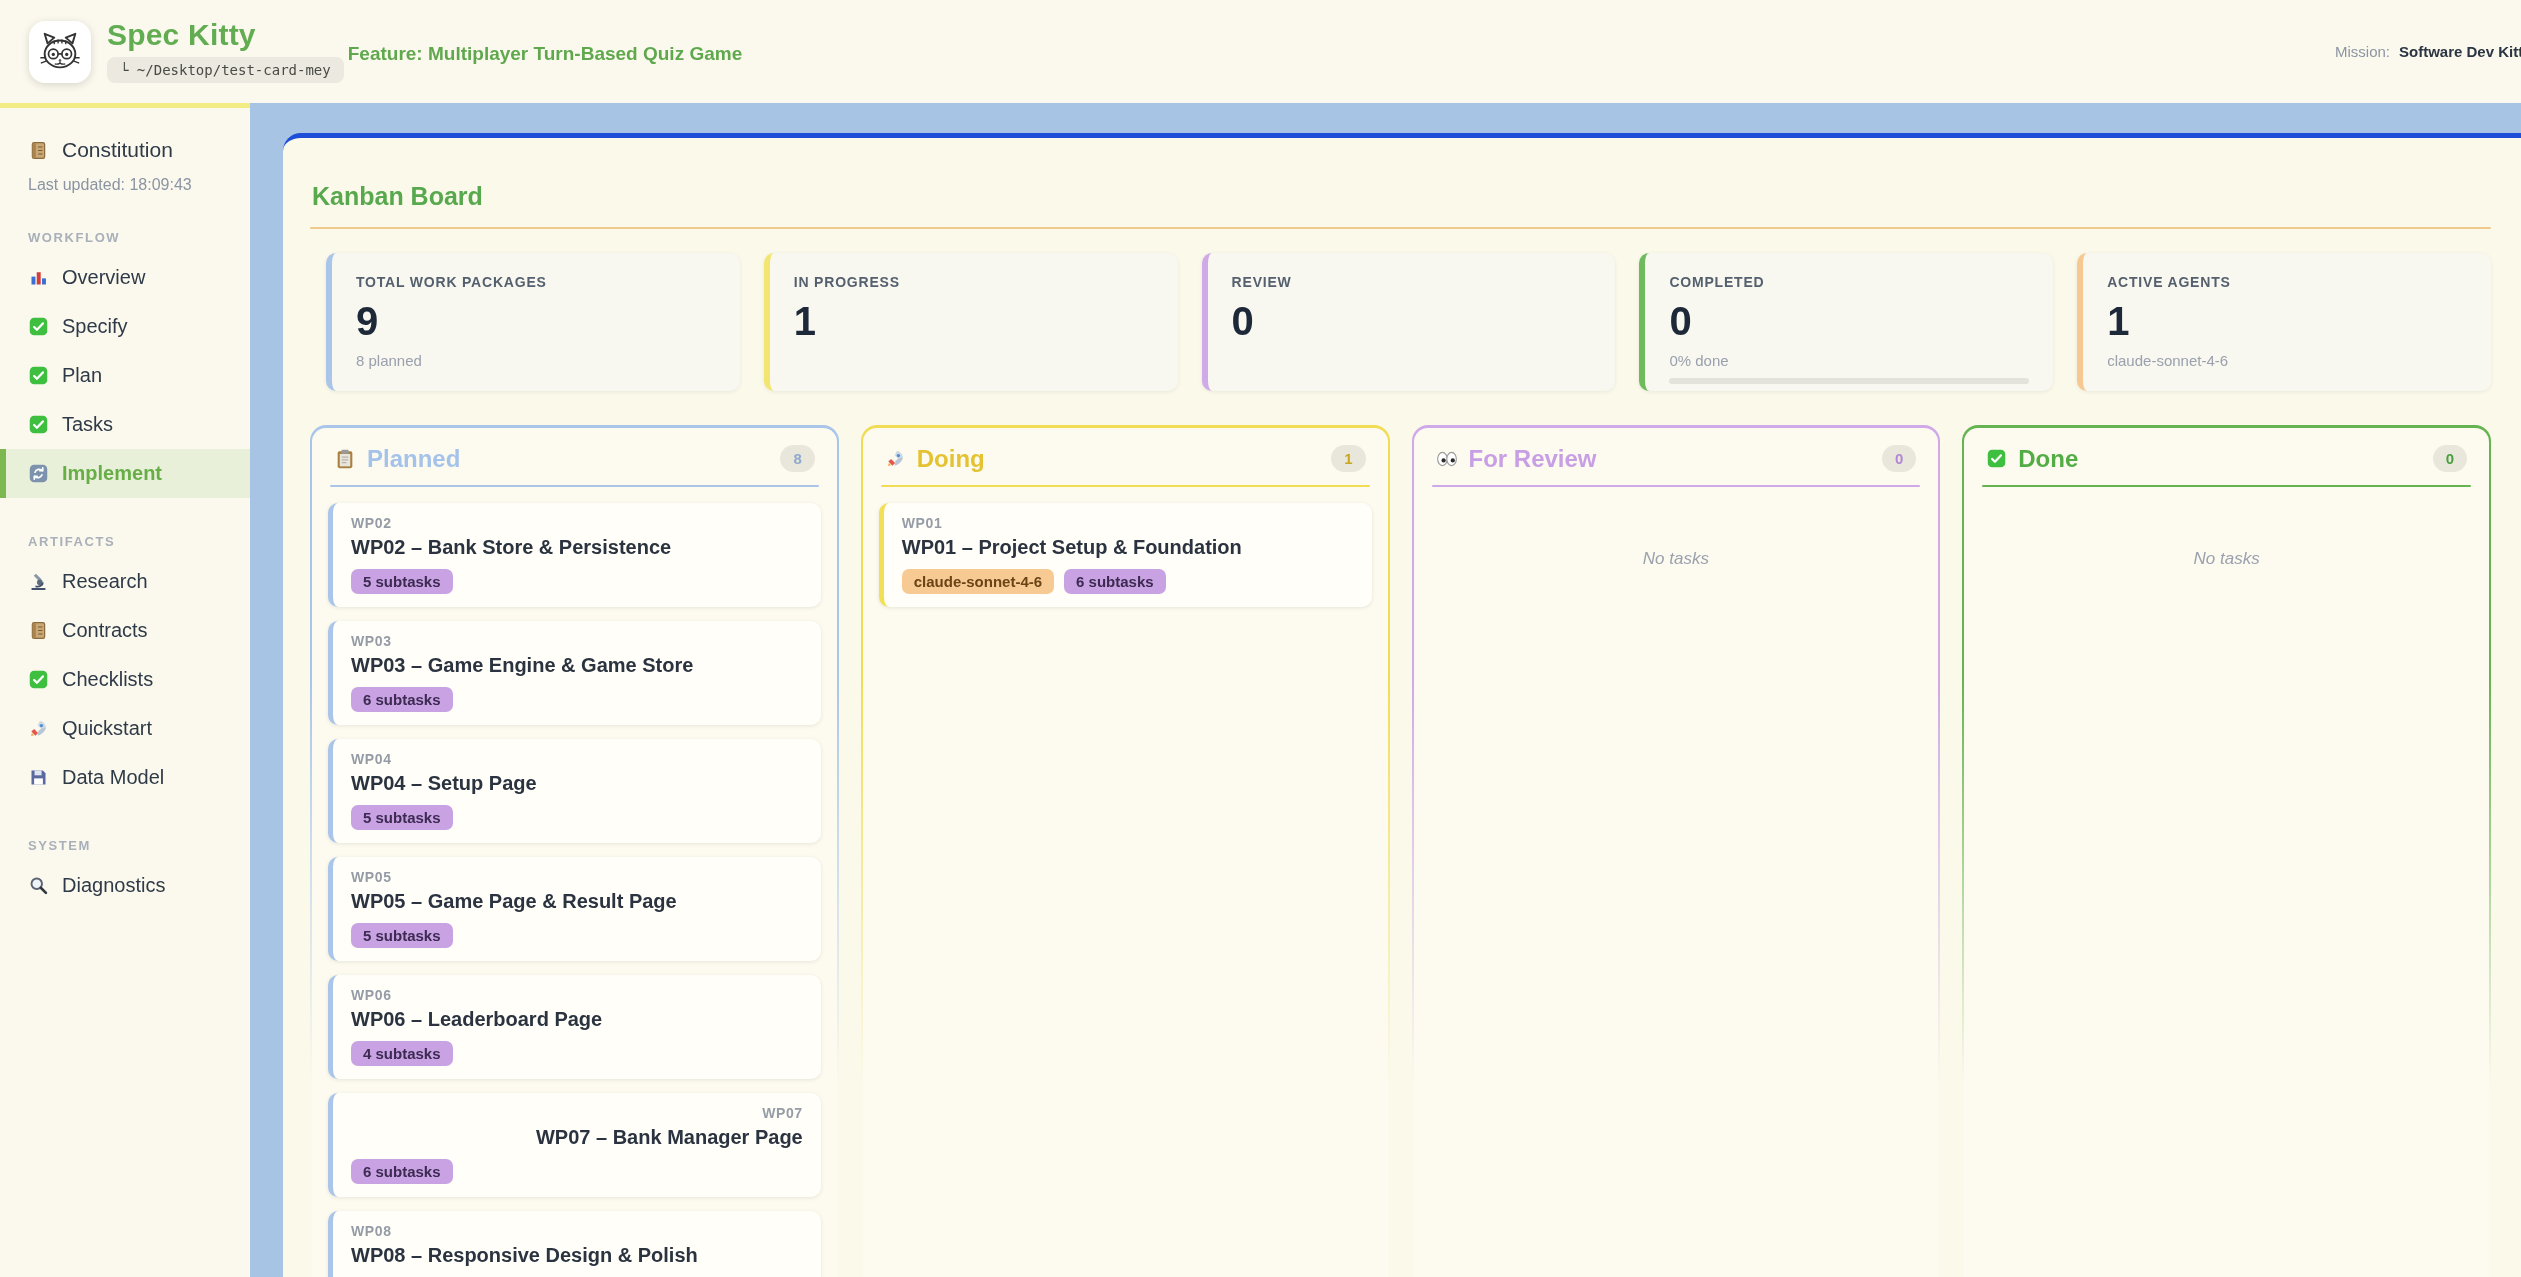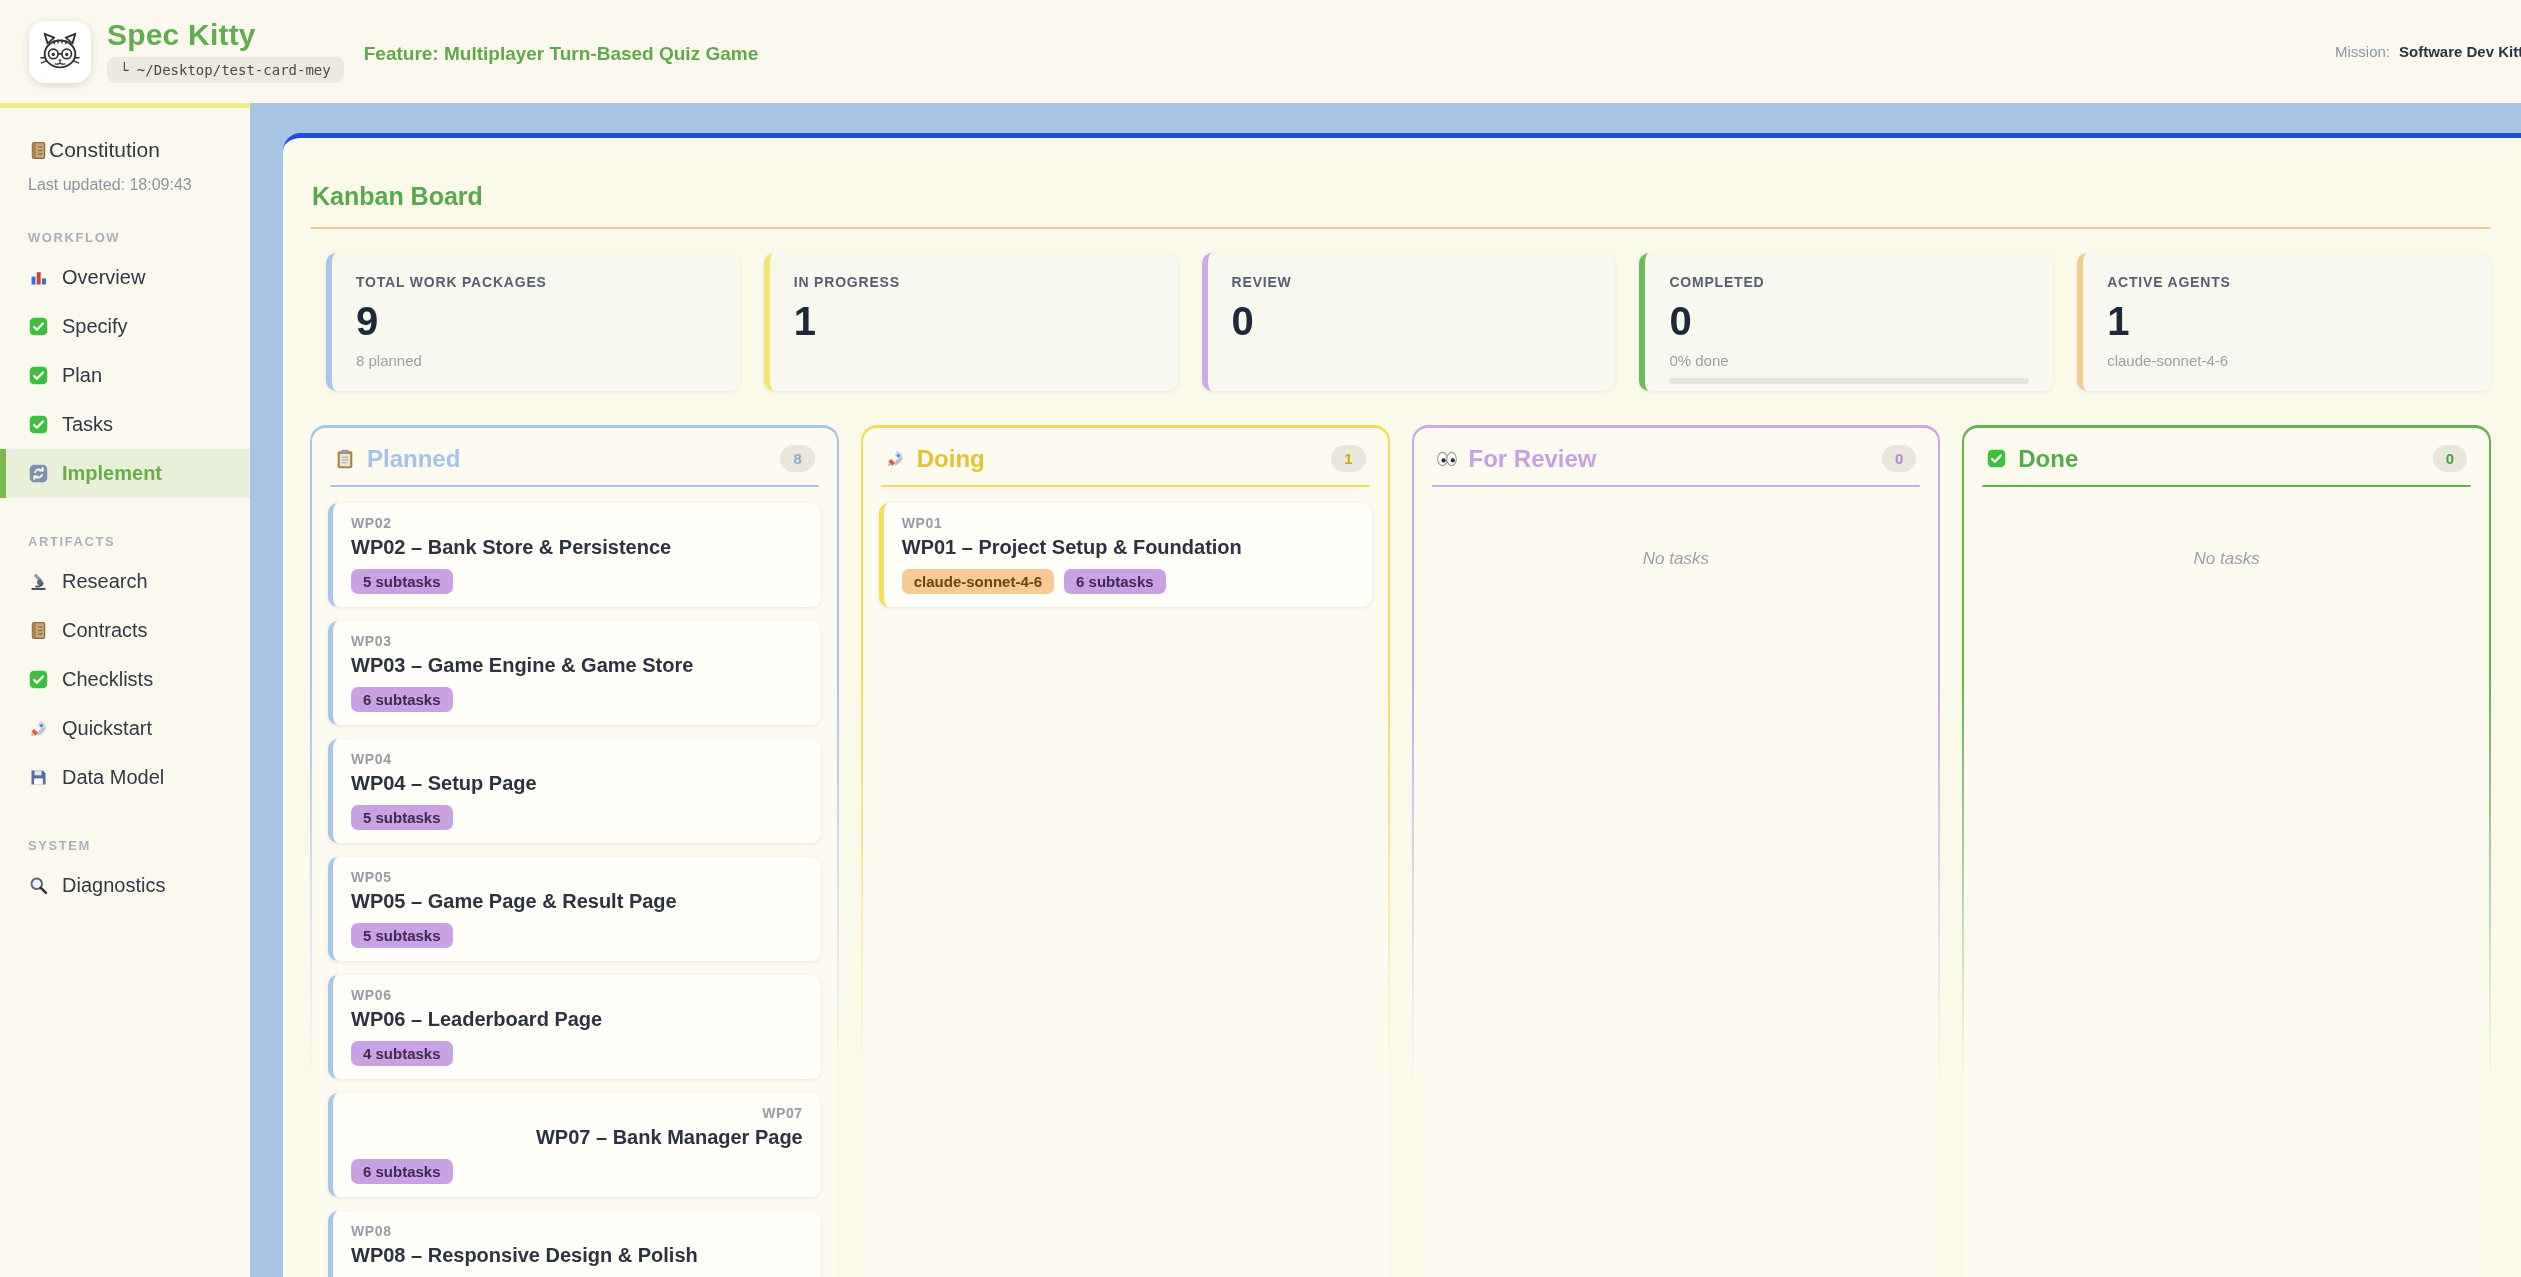--- a/index.html
+++ b/index.html
@@ -10,28 +10,28 @@
     -webkit-font-smoothing:antialiased;
   }
   
   .header { height:103px; display:flex; align-items:center; padding-left:29px;border-radius:7px; }
   .logo-tile { width:62px; height:62px; border-radius:16px; background:#ffffff;
     box-shadow:0 2px 8px rgba(0,0,0,.14); display:flex; align-items:center; justify-content:center; flex:0 0 auto; }
   .title-block { margin-left:16px; }
   .app-title { font-size:30px; font-weight:800; color:#62ac52; letter-spacing:.2px; line-height:1; }
   .path-badge { margin-top:7px; display:inline-flex; align-items:center; background:#ebe9e0;
     border-radius:8px; padding:5px 13px; font-family:"DejaVu Sans Mono", monospace; font-size:14px; color:#4a4a45; }
-  .feature { margin-left:20px; margin-top:4px; font-size:19px; font-weight:700; color:#5fa84e; white-space:nowrap; }
+  .feature { margin-left:4px; margin-top:4px; font-size:19px; font-weight:700; color:#5fa84e; white-space:nowrap; }
   .mission { margin-left:auto; width:186px; flex:0 0 auto; overflow:hidden; white-space:nowrap; font-size:15px; }
   .mission-label { color:#8d95a3; margin-right:9px; }
   .mission-value { color:#2a3442; font-weight:700; }
   
   .app-body { display:flex; height:1174px; }
   .sidebar { width:250px; flex:0 0 250px; border-top:5px solid #f2ec85; padding-top:20px; background:#fbf9ed; }
-  .side-constitution { display:flex; align-items:center; padding:10px 28px; font-size:21px; color:#2f3a48; cursor:pointer; }
+  .side-constitution { display:flex; gap:13px; align-items:center; padding:10px 28px; font-size:21px; color:#2f3a48; cursor:pointer; }
   .side-updated { padding:4px 28px 0; font-size:16px; color:#8b94a3; }
   .side-section-title { padding:36px 28px 8px; font-size:13px; font-weight:700; letter-spacing:1.6px; color:#a9b0ba; }
   .side-item { display:flex; gap:13px; align-items:center; padding:13px 28px; font-size:20px; color:#2f3a48; cursor:pointer; }
   .side-item.active { background:#e9f0da; color:#67ae47; font-weight:700; border-left:6px solid #7cb84f; padding-left:22px; }
   .icon { display:inline-flex; align-items:center; justify-content:center; flex:0 0 auto; }
   
   .main { flex:1; min-width:0; background:#a7c4e5; padding:30px 0 0 33px; }
   .card-surface { background:#fbf9ea; border-top:5px solid #1d4ed8; border-radius:18px 0 0 0;
     height:100%; padding:40px 30px 0 27px; }
   .board-title { font-size:25px; font-weight:800; color:#58a84e; margin:4px 0 16px 2px; }

